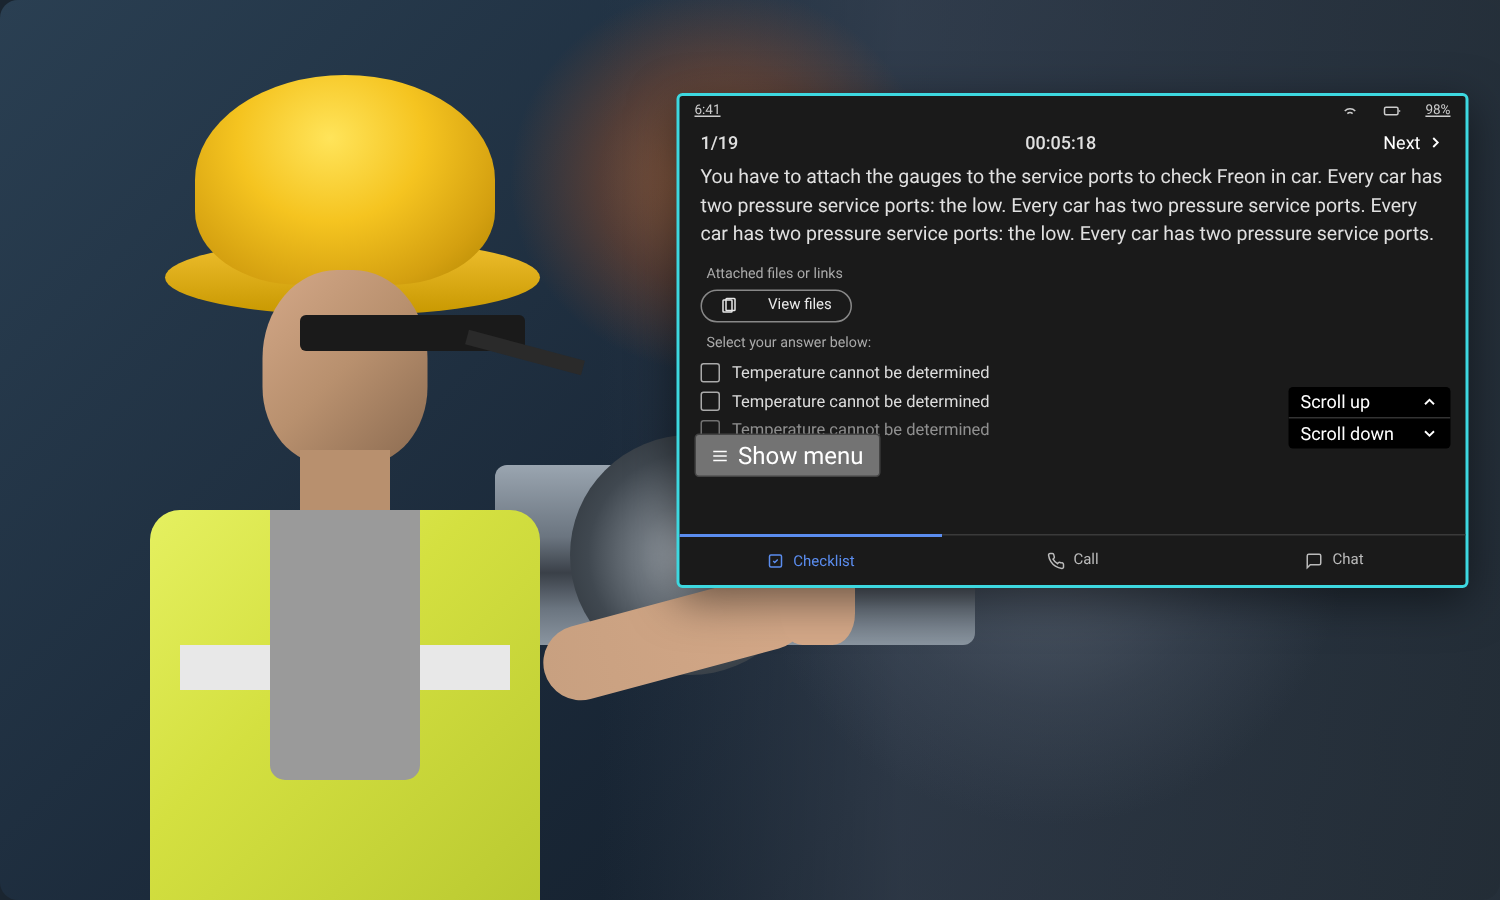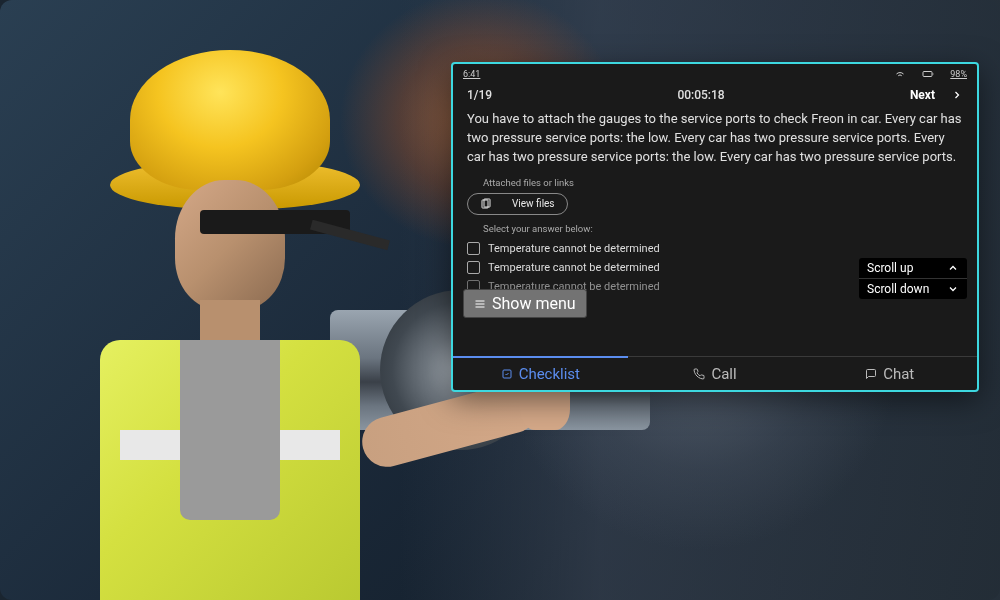--- a/index.html
+++ b/index.html
@@ -156,41 +156,41 @@
     display: flex;
     justify-content: space-between;
     align-items: center;
     padding: 6px 14px 8px;
     font-size: 12px;
   }
   .progress { font-weight: 500; color: #e0e0e0; }
   .timer { font-weight: 500; color: #e0e0e0; }
   .next-btn {
     color: #fff;
-    font-weight: 700;
+    font-weight: 400;
     cursor: pointer;
-    display: flex; align-items: center; gap: 16px;
+    display: flex; align-items: center; gap: 4px;
   }
 
   .content {
     flex: 1;
     padding: 0 14px;
     overflow: hidden;
     position: relative;
   }
   .instruction {
     font-size: 13px;
     line-height: 1.45;
     color: #e0e0e0;
     margin-bottom: 10px;
   }
   .section-label {
     font-size: 9.5px;
     color: #aaa;
-    margin: 8px 16px 5px;
+    margin: 8px 4px 5px;
   }
   .view-files-btn {
     display: inline-flex;
     align-items: center;
     gap: 20px;
     border: 1px solid #888;
     border-radius: 14px;
     padding: 4px 12px;
     font-size: 10px;
     color: #e8e8e8;
@@ -251,21 +251,21 @@
     border-top: 1px solid #3a3a3a;
     height: 34px;
     margin-top: auto;
   }
   .tab {
     flex: 1;
     display: flex;
     align-items: center;
     justify-content: center;
     gap: 6px;
-    font-size: 15px;
+    font-size: 10px;
     color: #bbb;
     cursor: pointer;
   }
   .tab.active {
     color: #5b8def;
     border-top: 2px solid #5b8def;
     margin-top: -1px;
   }
 
   .icon-svg { width: 12px; height: 12px; flex-shrink: 0; }

